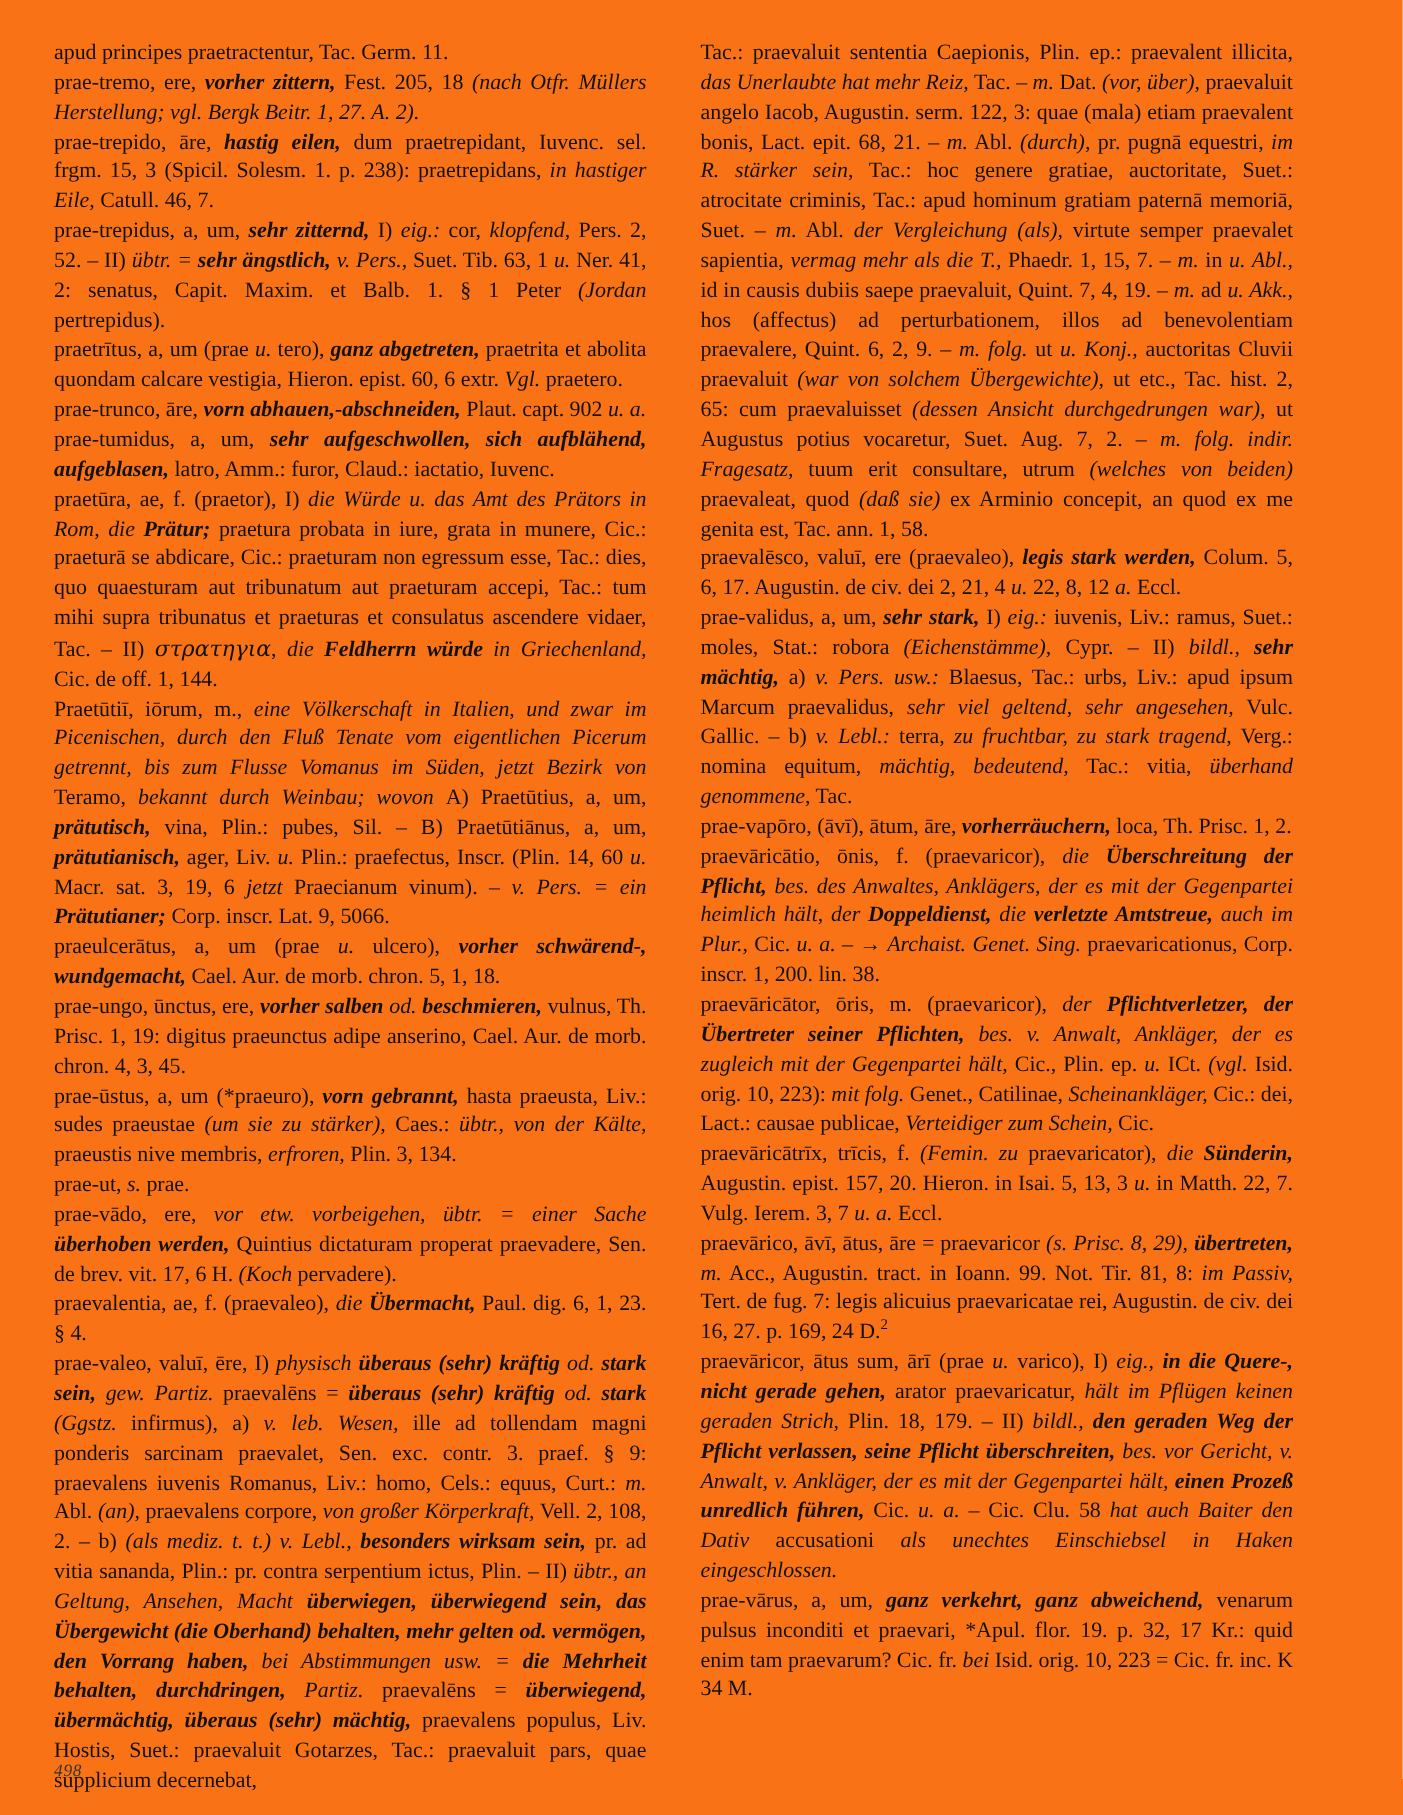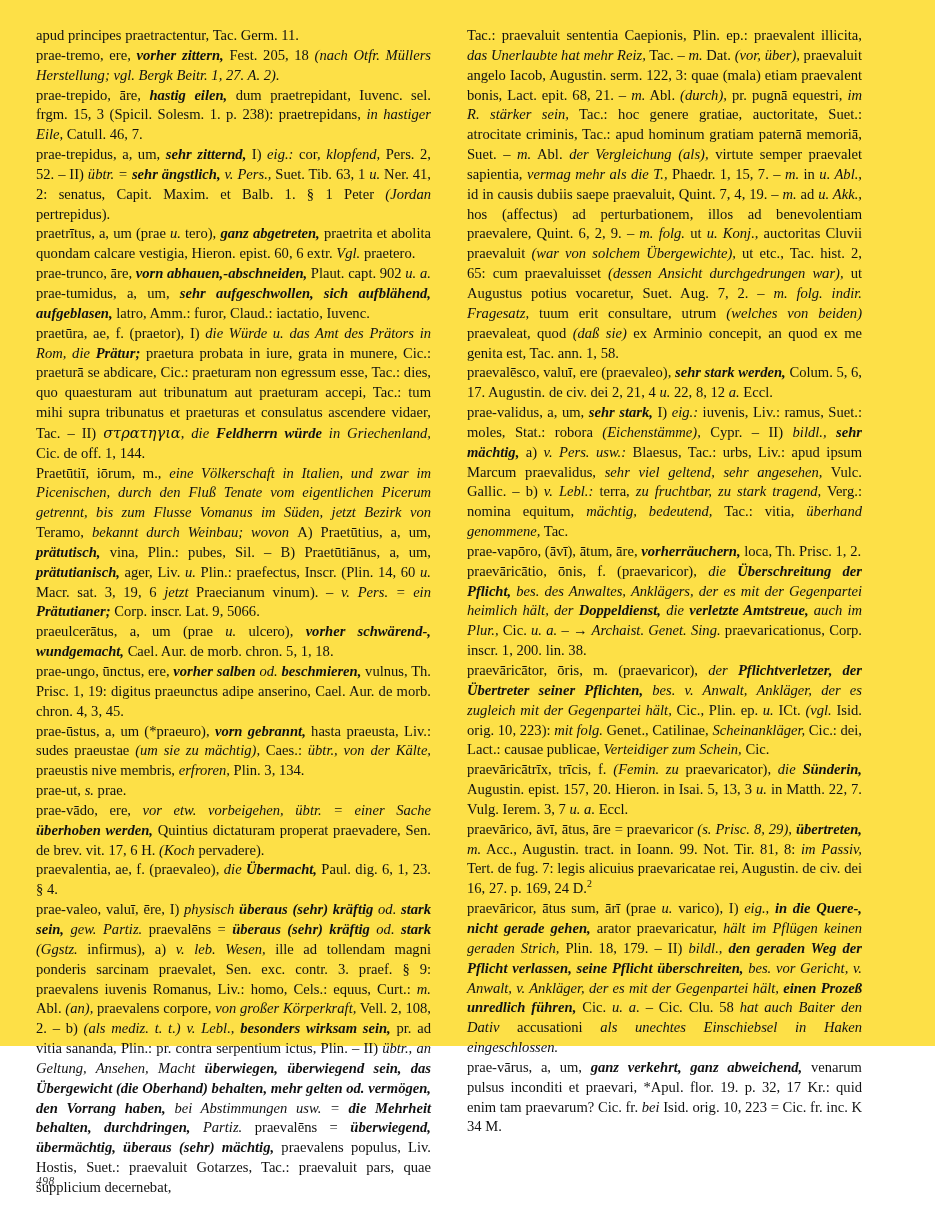--- a/index.html
+++ b/index.html
@@ -12,22 +12,22 @@
     height: 1210px;
     font-family: "Liberation Serif", "DejaVu Serif", serif;
     color: #111111;
     position: relative;
     overflow: hidden;
   }
   #page {
     position: absolute;
     left: 0; top: 0;
     width: 935px;
-    height: 1046px;
-    background: #fde047;
+    height: 1210px;
+    background: #f97316;
   }
   .columns {
     position: absolute;
     left: 36px;
     top: 26px;
     width: 866px;
     height: 1135px;
     display: flex;
     flex-direction: row;
     gap: 36px;
@@ -94,29 +94,29 @@
         <p class="entry"><span class="hw">prae-tremo</span>, ere, <span class="de">vorher zittern,</span> Fest. 205, 18 <span class="it">(nach Otfr. Müllers Herstellung; vgl. Bergk Beitr. 1, 27. A. 2).</span></p>
         <p class="entry"><span class="hw">prae-trepido</span>, āre, <span class="de">hastig eilen,</span> dum praetrepidant, Iuvenc. sel. frgm. 15, 3 (Spicil. Solesm. 1. p. 238): praetrepidans, <span class="it">in hastiger Eile,</span> Catull. 46, 7.</p>
         <p class="entry"><span class="hw">prae-trepidus</span>, a, um, <span class="de">sehr zitternd,</span> I) <span class="it">eig.:</span> cor, <span class="it">klopfend,</span> Pers. 2, 52. – II) <span class="it">übtr. = </span><span class="de">sehr ängstlich,</span> <span class="it">v. Pers.,</span> Suet. Tib. 63, 1 <span class="it">u.</span> Ner. 41, 2: senatus, Capit. Maxim. et Balb. 1. § 1 Peter <span class="it">(Jordan</span> pertrepidus).</p>
         <p class="entry"><span class="hw">praetrītus</span>, a, um (prae <span class="it">u.</span> tero), <span class="de">ganz abgetreten,</span> praetrita et abolita quondam calcare vestigia, Hieron. epist. 60, 6 extr. <span class="it">Vgl.</span> praetero.</p>
         <p class="entry"><span class="hw">prae-trunco</span>, āre, <span class="de">vorn abhauen,-abschneiden,</span> Plaut. capt. 902 <span class="it">u. a.</span></p>
         <p class="entry"><span class="hw">prae-tumidus</span>, a, um, <span class="de">sehr aufgeschwollen, sich aufblähend, aufgeblasen,</span> latro, Amm.: furor, Claud.: iactatio, Iuvenc.</p>
         <p class="entry"><span class="hw">praetūra</span>, ae, f. (praetor), I) <span class="it">die Würde u. das Amt des Prätors in Rom, die </span><span class="de">Prätur;</span> praetura probata in iure, grata in munere, Cic.: praeturā se abdicare, Cic.: praeturam non egressum esse, Tac.: dies, quo quaesturam aut tribunatum aut praeturam accepi, Tac.: tum mihi supra tribunatus et praeturas et consulatus ascendere vidaer, Tac. – II) <span class="gk">στρατηγια</span>, <span class="it">die </span><span class="de">Feldherrn würde</span><span class="it"> in Griechenland,</span> Cic. de off. 1, 144.</p>
         <p class="entry"><span class="hw">Praetūtiī</span>, iōrum, m., <span class="it">eine Völkerschaft in Italien, und zwar im Picenischen, durch den Fluß Tenate vom eigentlichen Picerum getrennt, bis zum Flusse Vomanus im Süden, jetzt Bezirk von </span>Teramo, <span class="it">bekannt durch Weinbau; wovon </span>A) <span class="hw">Praetūtius</span>, a, um, <span class="de">prätutisch,</span> vina, Plin.: pubes, Sil. – B) <span class="hw">Praetūtiānus</span>, a, um, <span class="de">prätutianisch,</span> ager, Liv. <span class="it">u.</span> Plin.: praefectus, Inscr. (Plin. 14, 60 <span class="it">u.</span> Macr. sat. 3, 19, 6 <span class="it">jetzt</span> Praecianum vinum). – <span class="it">v. Pers. = ein </span><span class="de">Prätutianer;</span> Corp. inscr. Lat. 9, 5066.</p>
         <p class="entry"><span class="hw">praeulcerātus</span>, a, um (prae <span class="it">u.</span> ulcero), <span class="de">vorher schwärend-, wundgemacht,</span> Cael. Aur. de morb. chron. 5, 1, 18.</p>
         <p class="entry"><span class="hw">prae-ungo</span>, ūnctus, ere, <span class="de">vorher salben</span> <span class="it">od.</span> <span class="de">beschmieren,</span> vulnus, Th. Prisc. 1, 19: digitus praeunctus adipe anserino, Cael. Aur. de morb. chron. 4, 3, 45.</p>
-        <p class="entry"><span class="hw">prae-ūstus</span>, a, um (*praeuro), <span class="de">vorn gebrannt,</span> hasta praeusta, Liv.: sudes praeustae <span class="it">(um sie zu mächtig),</span> Caes.: <span class="it">übtr., von der Kälte,</span> praeustis nive membris, <span class="it">erfroren,</span> Plin. 3, 134.</p>
+        <p class="entry"><span class="hw">prae-ūstus</span>, a, um (*praeuro), <span class="de">vorn gebrannt,</span> hasta praeusta, Liv.: sudes praeustae <span class="it">(um sie zu stärker),</span> Caes.: <span class="it">übtr., von der Kälte,</span> praeustis nive membris, <span class="it">erfroren,</span> Plin. 3, 134.</p>
         <p class="entry"><span class="hw">prae-ut</span>, <span class="it">s.</span> prae.</p>
         <p class="entry"><span class="hw">prae-vādo</span>, ere, <span class="it">vor etw. vorbeigehen, übtr. = einer Sache </span><span class="de">überhoben werden,</span> Quintius dictaturam properat praevadere, Sen. de brev. vit. 17, 6 H. <span class="it">(Koch</span> pervadere).</p>
         <p class="entry"><span class="hw">praevalentia</span>, ae, f. (praevaleo), <span class="it">die </span><span class="de">Übermacht,</span> Paul. dig. 6, 1, 23. § 4.</p>
         <p class="entry"><span class="hw">prae-valeo</span>, valuī, ēre, I) <span class="it">physisch </span><span class="de">überaus (sehr) kräftig</span><span class="it"> od. </span><span class="de">stark sein,</span> <span class="it">gew. Partiz.</span> praevalēns = <span class="de">überaus (sehr) kräftig</span><span class="it"> od. </span><span class="de">stark</span> <span class="it">(Ggstz.</span> infirmus), a) <span class="it">v. leb. Wesen,</span> ille ad tollendam magni ponderis sarcinam praevalet, Sen. exc. contr. 3. praef. § 9: praevalens iuvenis Romanus, Liv.: homo, Cels.: equus, Curt.: <span class="it">m.</span> Abl. <span class="it">(an),</span> praevalens corpore, <span class="it">von großer Körperkraft,</span> Vell. 2, 108, 2. – b) <span class="it">(als mediz. t. t.) v. Lebl.,</span> <span class="de">besonders wirksam sein,</span> pr. ad vitia sananda, Plin.: pr. contra serpentium ictus, Plin. – II) <span class="it">übtr., an Geltung, Ansehen, Macht </span><span class="de">überwiegen, überwiegend sein, das Übergewicht (die Oberhand) behalten, mehr gelten od. vermögen, den Vorrang haben,</span> <span class="it">bei Abstimmungen usw. = </span><span class="de">die Mehrheit behalten, durchdringen,</span> <span class="it">Partiz.</span> praevalēns = <span class="de">überwiegend, übermächtig, überaus (sehr) mächtig,</span> praevalens populus, Liv. Hostis, Suet.: praevaluit Gotarzes, Tac.: praevaluit pars, quae supplicium decernebat,</p>
       </div>
     <div class="col" id="right-col">
         <p class="entry">Tac.: praevaluit sententia Caepionis, Plin. ep.: praevalent illicita, <span class="it">das Unerlaubte hat mehr Reiz,</span> Tac. – <span class="it">m.</span> Dat. <span class="it">(vor, über),</span> praevaluit angelo Iacob, Augustin. serm. 122, 3: quae (mala) etiam praevalent bonis, Lact. epit. 68, 21. – <span class="it">m.</span> Abl. <span class="it">(durch),</span> pr. pugnā equestri, <span class="it">im R. stärker sein,</span> Tac.: hoc genere gratiae, auctoritate, Suet.: atrocitate criminis, Tac.: apud hominum gratiam paternā memoriā, Suet. – <span class="it">m.</span> Abl. <span class="it">der Vergleichung (als),</span> virtute semper praevalet sapientia, <span class="it">vermag mehr als die T.,</span> Phaedr. 1, 15, 7. – <span class="it">m.</span> in <span class="it">u. Abl.,</span> id in causis dubiis saepe praevaluit, Quint. 7, 4, 19. – <span class="it">m.</span> ad <span class="it">u. Akk.,</span> hos (affectus) ad perturbationem, illos ad benevolentiam praevalere, Quint. 6, 2, 9. – <span class="it">m. folg.</span> ut <span class="it">u. Konj.,</span> auctoritas Cluvii praevaluit <span class="it">(war von solchem Übergewichte),</span> ut etc., Tac. hist. 2, 65: cum praevaluisset <span class="it">(dessen Ansicht durchgedrungen war),</span> ut Augustus potius vocaretur, Suet. Aug. 7, 2. – <span class="it">m. folg. indir. Fragesatz,</span> tuum erit consultare, utrum <span class="it">(welches von beiden)</span> praevaleat, quod <span class="it">(daß sie)</span> ex Arminio concepit, an quod ex me genita est, Tac. ann. 1, 58.</p>
-        <p class="entry"><span class="hw">praevalēsco</span>, valuī, ere (praevaleo), <span class="de">sehr stark werden,</span> Colum. 5, 6, 17. Augustin. de civ. dei 2, 21, 4 <span class="it">u.</span> 22, 8, 12 <span class="it">a.</span> Eccl.</p>
+        <p class="entry"><span class="hw">praevalēsco</span>, valuī, ere (praevaleo), <span class="de">legis stark werden,</span> Colum. 5, 6, 17. Augustin. de civ. dei 2, 21, 4 <span class="it">u.</span> 22, 8, 12 <span class="it">a.</span> Eccl.</p>
         <p class="entry"><span class="hw">prae-validus</span>, a, um, <span class="de">sehr stark,</span> I) <span class="it">eig.:</span> iuvenis, Liv.: ramus, Suet.: moles, Stat.: robora <span class="it">(Eichenstämme),</span> Cypr. – II) <span class="it">bildl., </span><span class="de">sehr mächtig,</span> a) <span class="it">v. Pers. usw.:</span> Blaesus, Tac.: urbs, Liv.: apud ipsum Marcum praevalidus, <span class="it">sehr viel geltend, sehr angesehen,</span> Vulc. Gallic. – b) <span class="it">v. Lebl.:</span> terra, <span class="it">zu fruchtbar, zu stark tragend,</span> Verg.: nomina equitum, <span class="it">mächtig, bedeutend,</span> Tac.: vitia, <span class="it">überhand genommene,</span> Tac.</p>
         <p class="entry"><span class="hw">prae-vapōro</span>, (āvī), ātum, āre, <span class="de">vorherräuchern,</span> loca, Th. Prisc. 1, 2.</p>
         <p class="entry"><span class="hw">praevāricātio</span>, ōnis, f. (praevaricor), <span class="it">die </span><span class="de">Überschreitung der Pflicht,</span><span class="it"> bes. des Anwaltes, Anklägers, der es mit der Gegenpartei heimlich hält, der </span><span class="de">Doppeldienst,</span><span class="it"> die </span><span class="de">verletzte Amtstreue,</span><span class="it"> auch im Plur.,</span> Cic. <span class="it">u. a.</span> – <span class="it">→ Archaist. Genet. Sing.</span> praevaricationus, Corp. inscr. 1, 200. lin. 38.</p>
         <p class="entry"><span class="hw">praevāricātor</span>, ōris, m. (praevaricor), <span class="it">der </span><span class="de">Pflichtverletzer, der Übertreter seiner Pflichten,</span><span class="it"> bes. v. Anwalt, Ankläger, der es zugleich mit der Gegenpartei hält,</span> Cic., Plin. ep. <span class="it">u.</span> ICt. <span class="it">(vgl.</span> Isid. orig. 10, 223): <span class="it">mit folg.</span> Genet., Catilinae, <span class="it">Scheinankläger,</span> Cic.: dei, Lact.: causae publicae, <span class="it">Verteidiger zum Schein,</span> Cic.</p>
         <p class="entry"><span class="hw">praevāricātrīx</span>, trīcis, f. <span class="it">(Femin. zu</span> praevaricator), <span class="it">die </span><span class="de">Sünderin,</span> Augustin. epist. 157, 20. Hieron. in Isai. 5, 13, 3 <span class="it">u.</span> in Matth. 22, 7. Vulg. Ierem. 3, 7 <span class="it">u. a.</span> Eccl.</p>
         <p class="entry"><span class="hw">praevārico</span>, āvī, ātus, āre = praevaricor <span class="it">(s. Prisc. 8, 29),</span> <span class="de">übertreten,</span> <span class="it">m.</span> Acc., Augustin. tract. in Ioann. 99. Not. Tir. 81, 8: <span class="it">im Passiv,</span> Tert. de fug. 7: legis alicuius praevaricatae rei, Augustin. de civ. dei 16, 27. p. 169, 24 D.<span class="sup">2</span></p>
         <p class="entry"><span class="hw">praevāricor</span>, ātus sum, ārī (prae <span class="it">u.</span> varico), I) <span class="it">eig., </span><span class="de">in die Quere-, nicht gerade gehen,</span> arator praevaricatur, <span class="it">hält im Pflügen keinen geraden Strich,</span> Plin. 18, 179. – II) <span class="it">bildl., </span><span class="de">den geraden Weg der Pflicht verlassen, seine Pflicht überschreiten,</span><span class="it"> bes. vor Gericht, v. Anwalt, v. Ankläger, der es mit der Gegenpartei hält, </span><span class="de">einen Prozeß unredlich führen,</span> Cic. <span class="it">u. a.</span> – Cic. Clu. 58 <span class="it">hat auch Baiter den Dativ </span>accusationi <span class="it">als unechtes Einschiebsel in Haken eingeschlossen.</span></p>
         <p class="entry"><span class="hw">prae-vārus</span>, a, um, <span class="de">ganz verkehrt, ganz abweichend,</span> venarum pulsus inconditi et praevari, *Apul. flor. 19. p. 32, 17 Kr.: quid enim tam praevarum? Cic. fr. <span class="it">bei</span> Isid. orig. 10, 223 = Cic. fr. inc. K 34 M.</p>
       </div>
 

